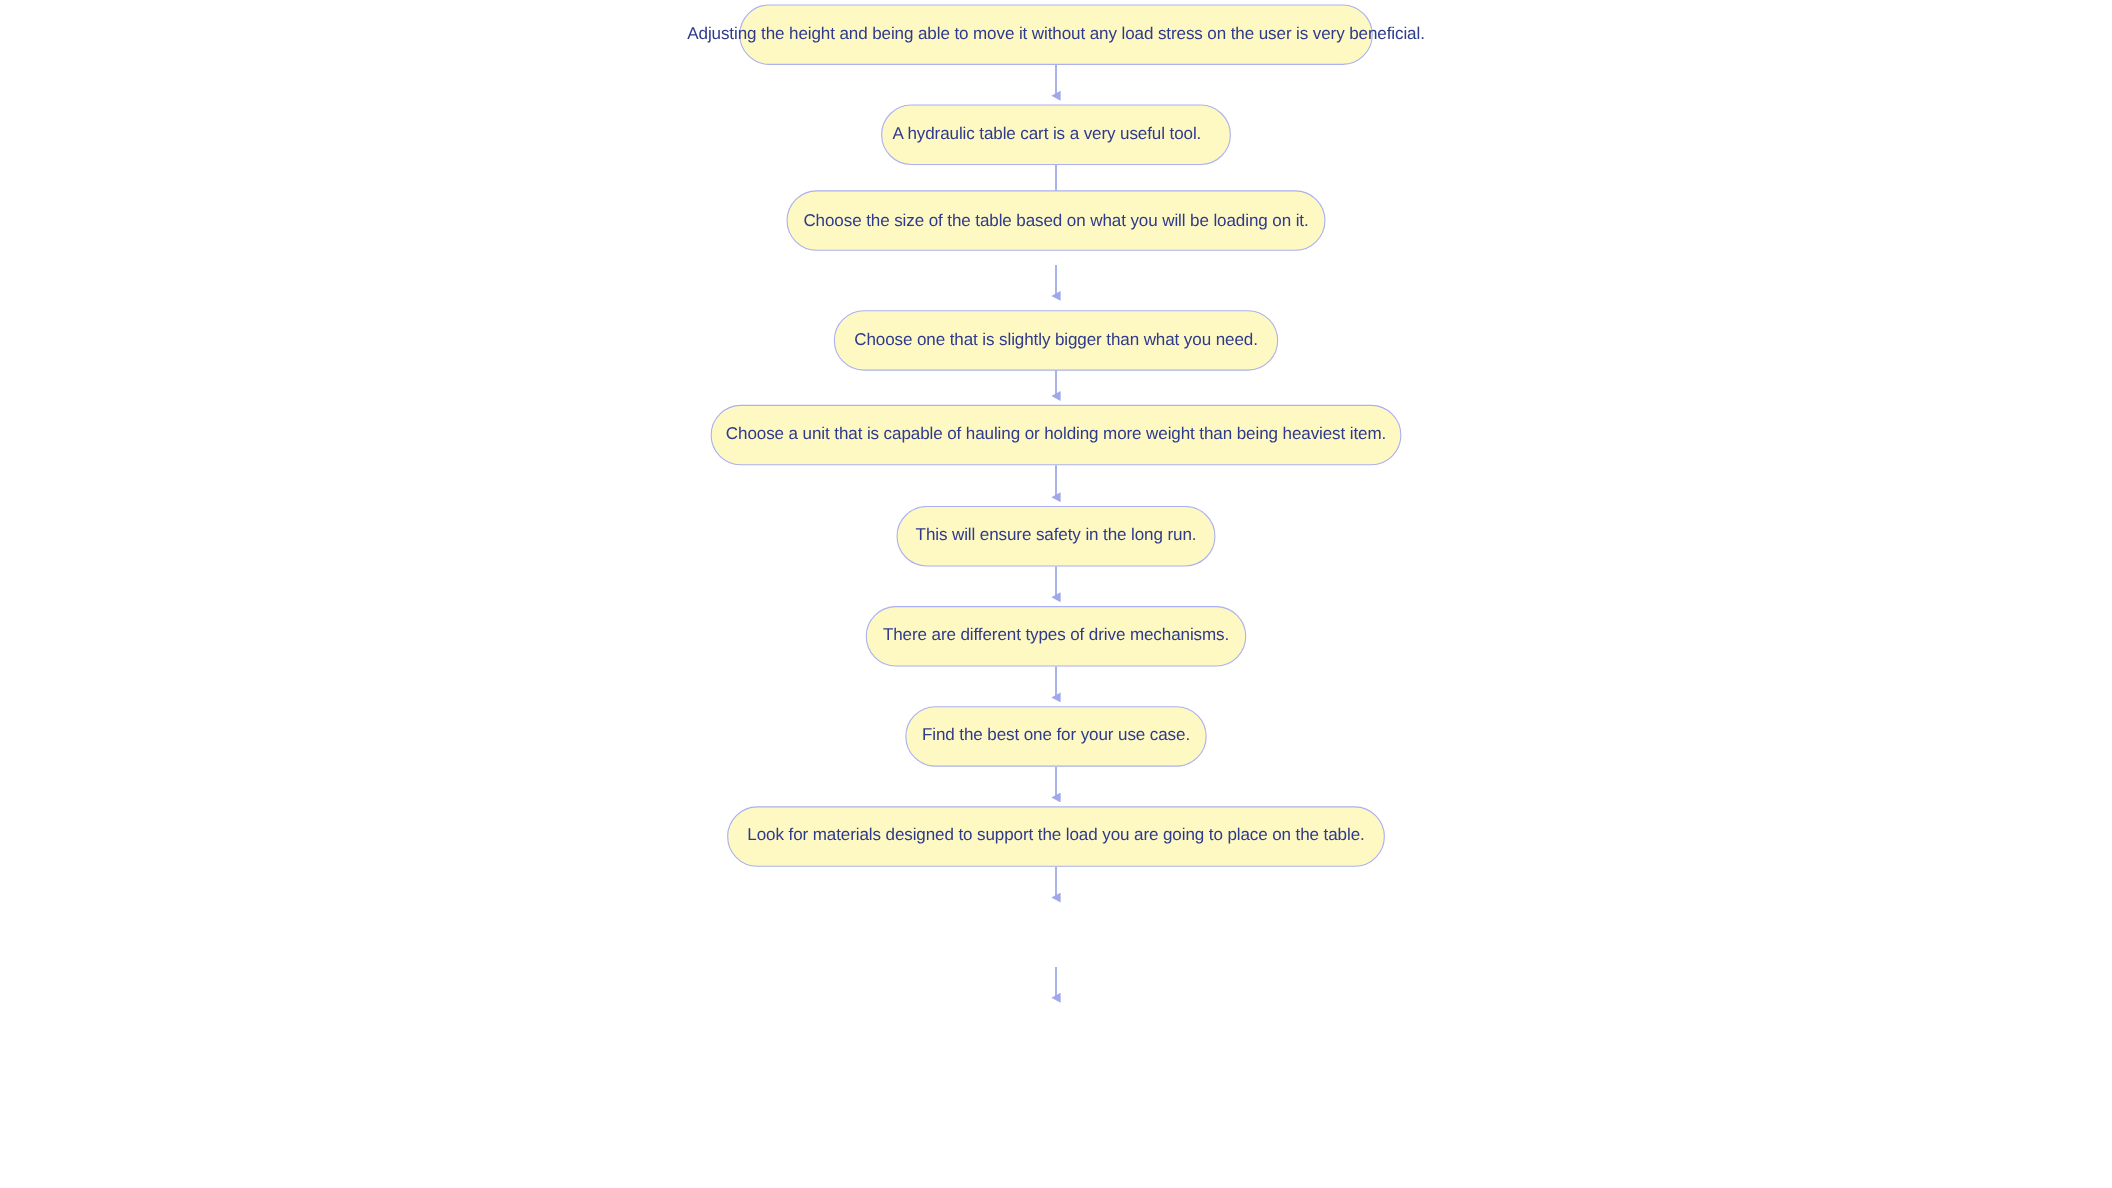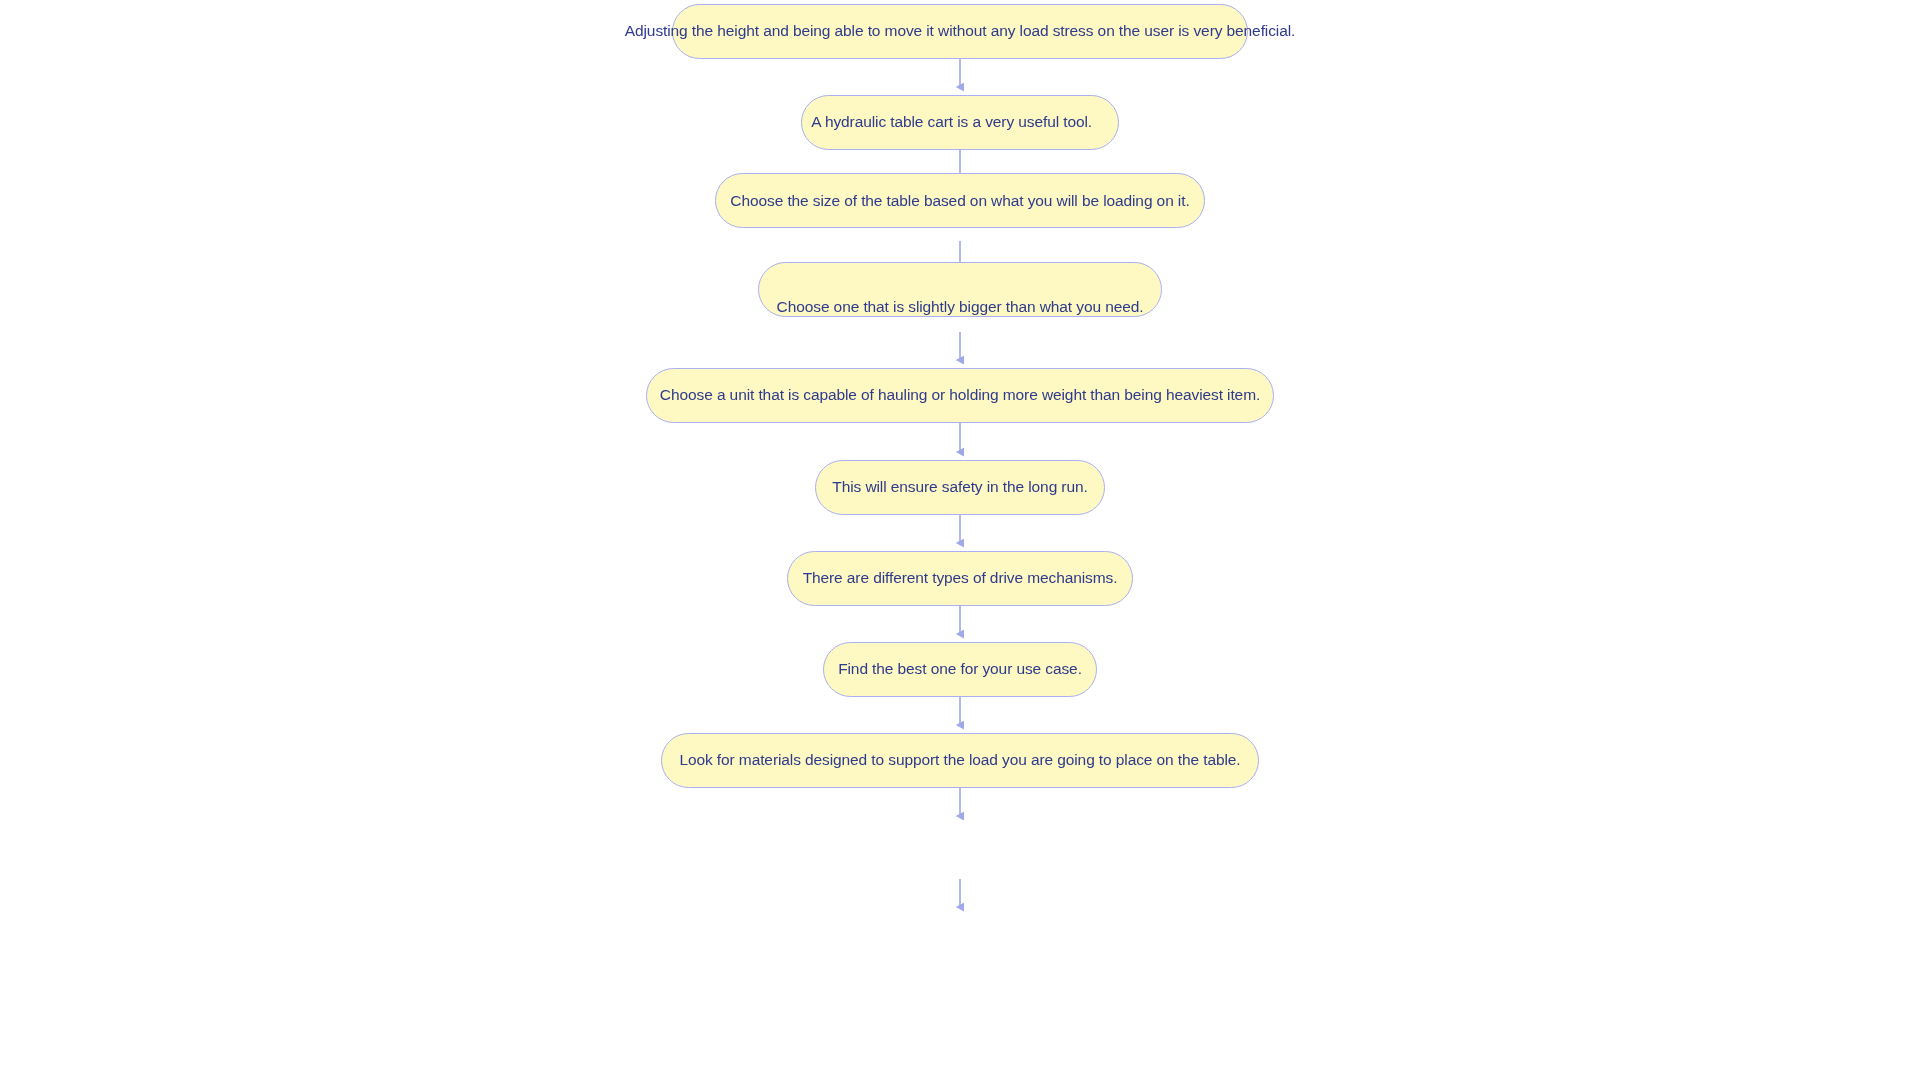--- a/index.html
+++ b/index.html
@@ -101,21 +101,21 @@
     </div>
 
     <div class="flow-node" style="top:94.5px; width:318px;justify-content:flex-end;">
       <span class="flow-node-label">A hydraulic table cart is a very useful tool.</span>
     </div>
 
     <div class="flow-node" style="top:173px; width:490px;">
       <span class="flow-node-label">Choose the size of the table based on what you will be loading on it.</span>
     </div>
 
-    <div class="flow-node" style="top:262px; width:404px;align-items:flex-end;">
+    <div class="flow-node" style="top:282px; width:404px;">
       <span class="flow-node-label">Choose one that is slightly bigger than what you need.</span>
     </div>
 
     <div class="flow-node" style="top:367.5px; width:628px;">
       <span class="flow-node-label">Choose a unit that is capable of hauling or holding more weight than being heaviest item.</span>
     </div>
 
     <div class="flow-node" style="top:459.5px; width:290px;">
       <span class="flow-node-label">This will ensure safety in the long run.</span>
     </div>

